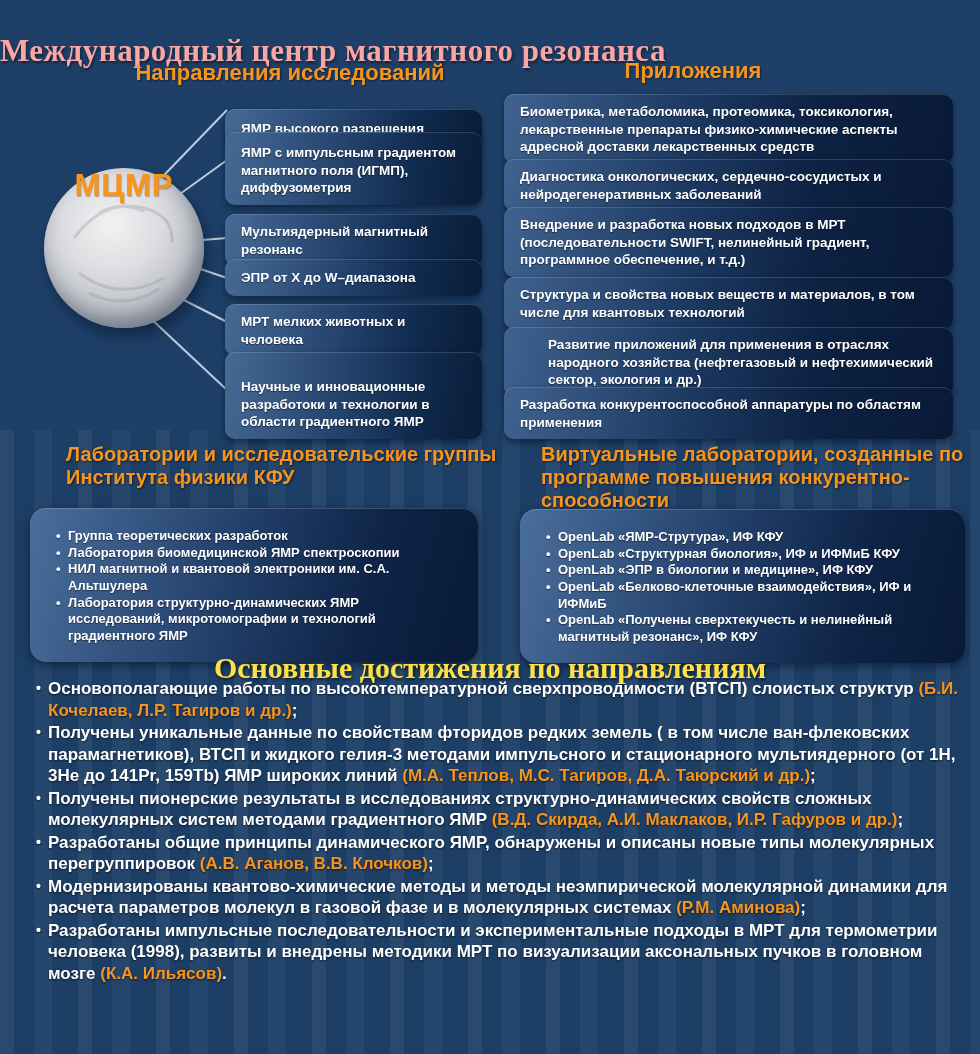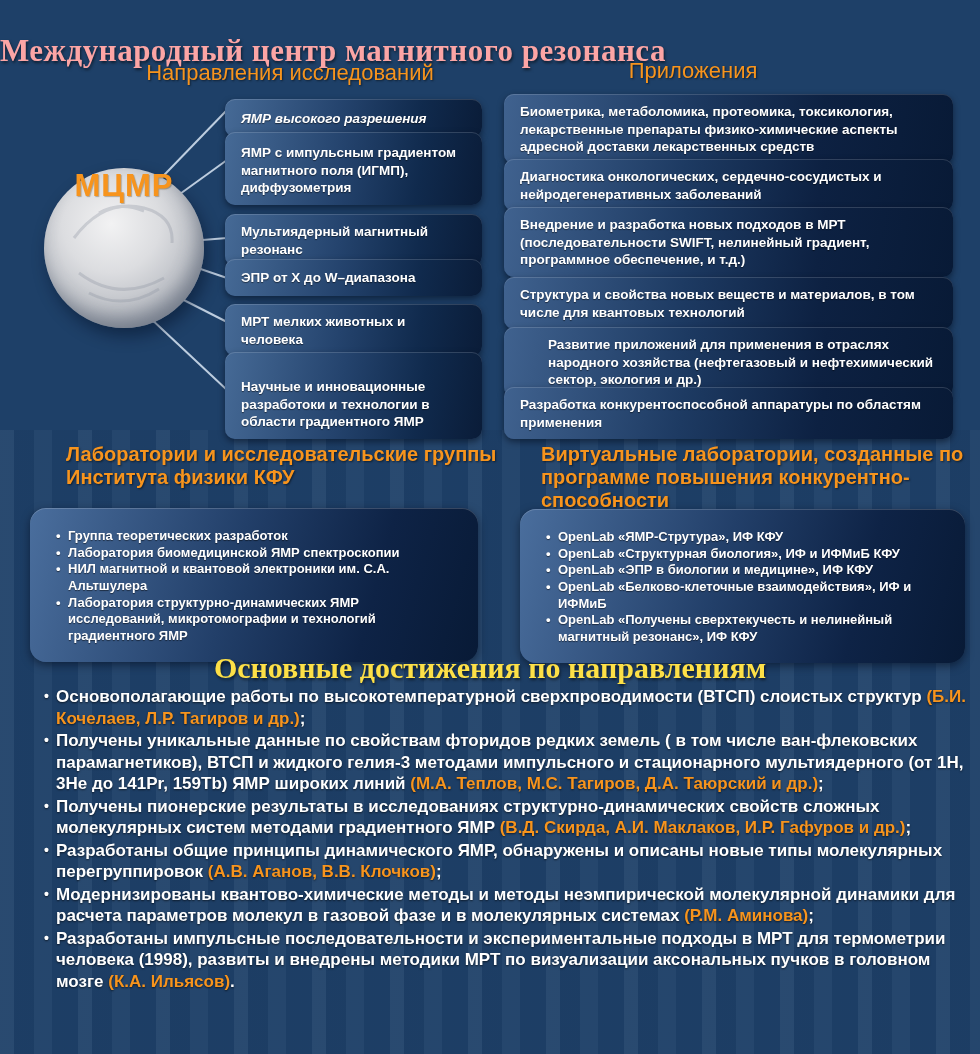--- a/index.html
+++ b/index.html
@@ -28,21 +28,21 @@
   }
   .title{
     position:absolute;top:12px;left:0;width:100%;
     text-align:left;color:#fca5a5;
     font-family:"Liberation Serif", serif;
     font-weight:bold;font-size:31px;letter-spacing:.5px;
     text-shadow:1px 2px 3px rgba(0,0,0,.55);
     z-index:5;
   }
   .col-header{
-    position:absolute;color:#f7941d;font-weight:normal;font-size:22px;
+    position:absolute;color:#f7941d;font-weight:bold;font-size:22px;
     text-shadow:1px 1px 2px rgba(0,0,0,.5);z-index:5;
   }
   .col-header.research{left:95px;top:60px;width:390px;text-align:center;}
   .col-header.apps{left:598px;top:58px;width:190px;text-align:center;}
 
   .connectors{position:absolute;left:0;top:0;z-index:1;}
 
   .logo-circle{
     position:absolute;left:44px;top:168px;width:160px;height:160px;
     border-radius:50%;
@@ -67,21 +67,21 @@
     color:#fff;font-weight:bold;font-size:13.5px;line-height:1.3;
     background:linear-gradient(100deg,#466a96 0%, #24436d 45%, #102a4d 75%, #0a1c38 100%);
     box-shadow:0 3px 6px rgba(0,8,22,.5), inset 0 1px 0 rgba(255,255,255,.15);
     text-shadow:0 1px 1px rgba(0,0,0,.5);
   }
   .boxcol.apps .nbox{
     background:linear-gradient(100deg,#3f movie,#3f6492) ;
     background:linear-gradient(100deg,#40628f 0%, #1d3a62 40%, #0d2142 70%, #081a36 100%);
   }
   
-  .rbox-0{top:4px;min-height:38px;display:flex;align-items:center;font-style:italic;}
+  .rbox-0{top:14px;min-height:38px;display:flex;align-items:center;}
   .rbox-1{top:37px;min-height:72px;padding-top:12px;}
   .rbox-2{top:119px;min-height:50px;}
   .rbox-3{top:164px;min-height:37px;display:flex;align-items:center;}
   .rbox-4{top:209px;min-height:40px;display:flex;align-items:center;}
   .rbox-5{top:257px;min-height:74px;padding-top:26px;}
   
   .abox-0{top:0px;min-height:53px;}
   .abox-1{top:65px;min-height:43px;}
   .abox-2{top:113px;min-height:60px;}
   .abox-3{top:183px;min-height:41px;}
@@ -111,21 +111,21 @@
   }
   .labbox li::before{content:"•";position:absolute;left:0;top:0;}
 
   .ach-title{
     position:absolute;top:626px;left:0;width:100%;text-align:center;
     color:#fde047;font-family:"Liberation Serif", serif;font-weight:bold;font-size:30px;
     text-shadow:1px 2px 3px rgba(0,0,0,.55);z-index:5;
   }
   .ach-list{
     position:absolute;left:28px;top:670px;width:928px;z-index:5;
-    margin:16px;padding:0;list-style:none;
+    margin:8px;padding:0;list-style:none;
   }
   .ach-list li{
     color:#fff;font-weight:bold;font-size:17px;line-height:21.5px;
     padding-left:12px;position:relative;margin-bottom:1px;
     text-shadow:0 1px 2px rgba(0,0,0,.6);
   }
   .ach-list li::before{content:"•";position:absolute;left:0;top:0;font-size:14px;}
   .ach-list .hl{color:#f7941d;}
 </style>
 </head>

